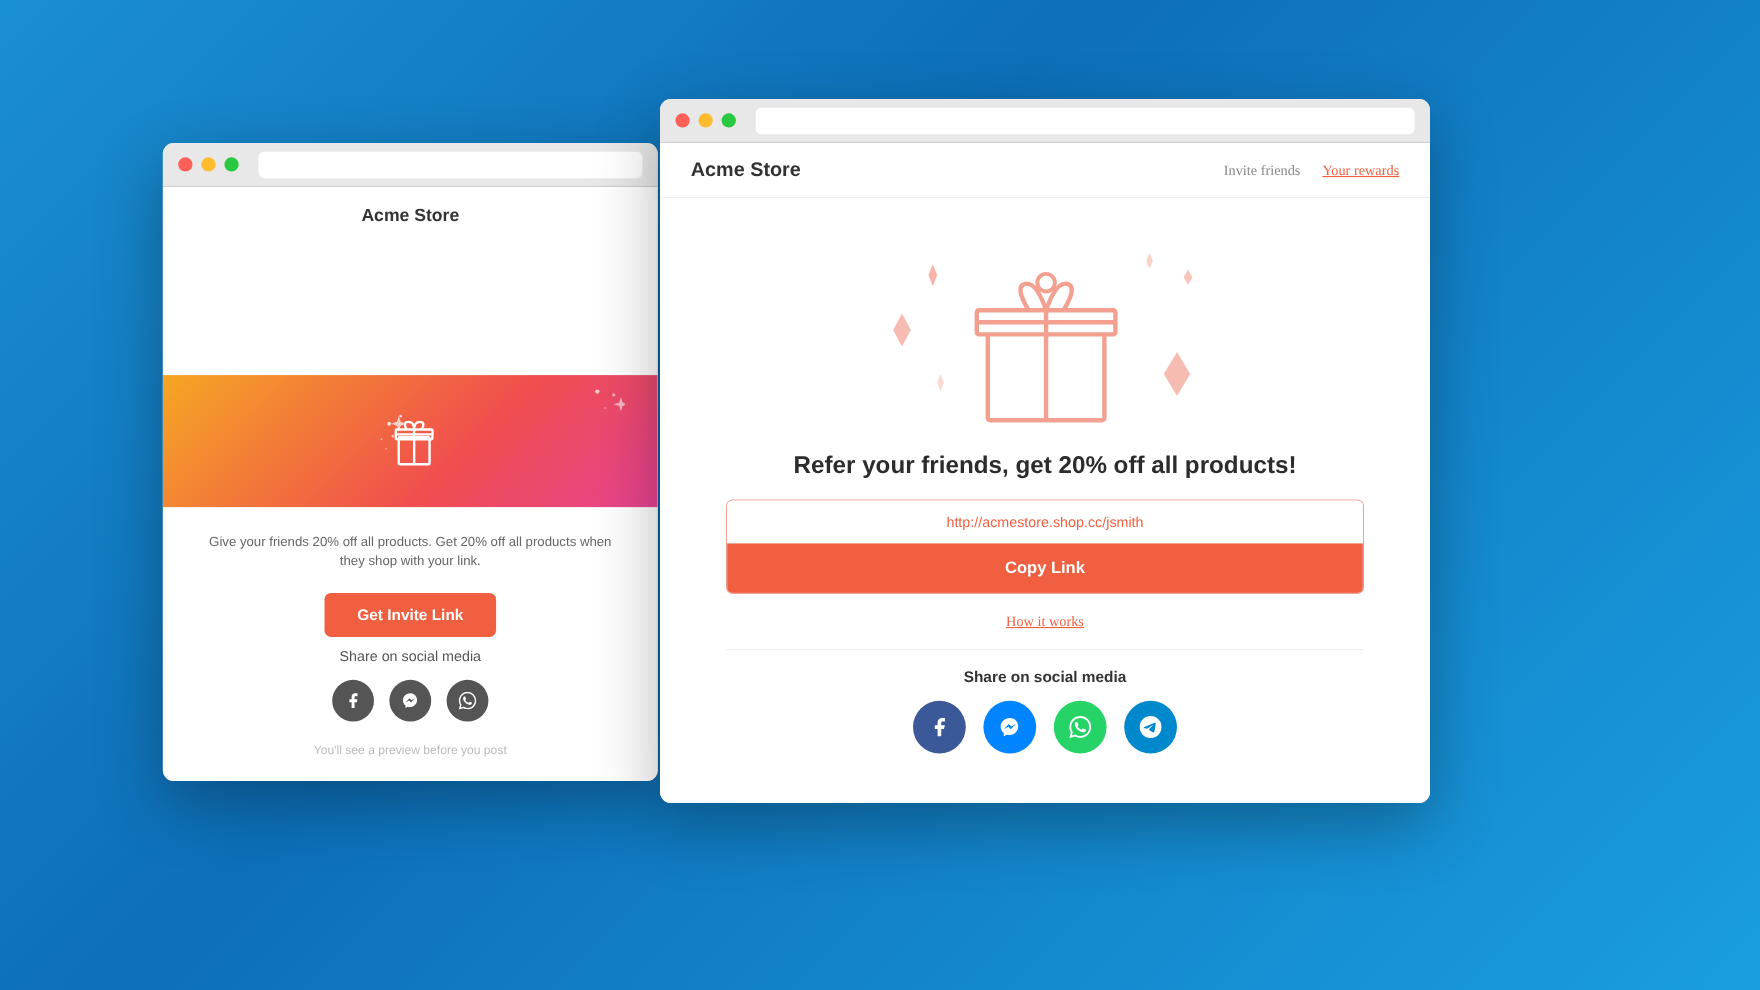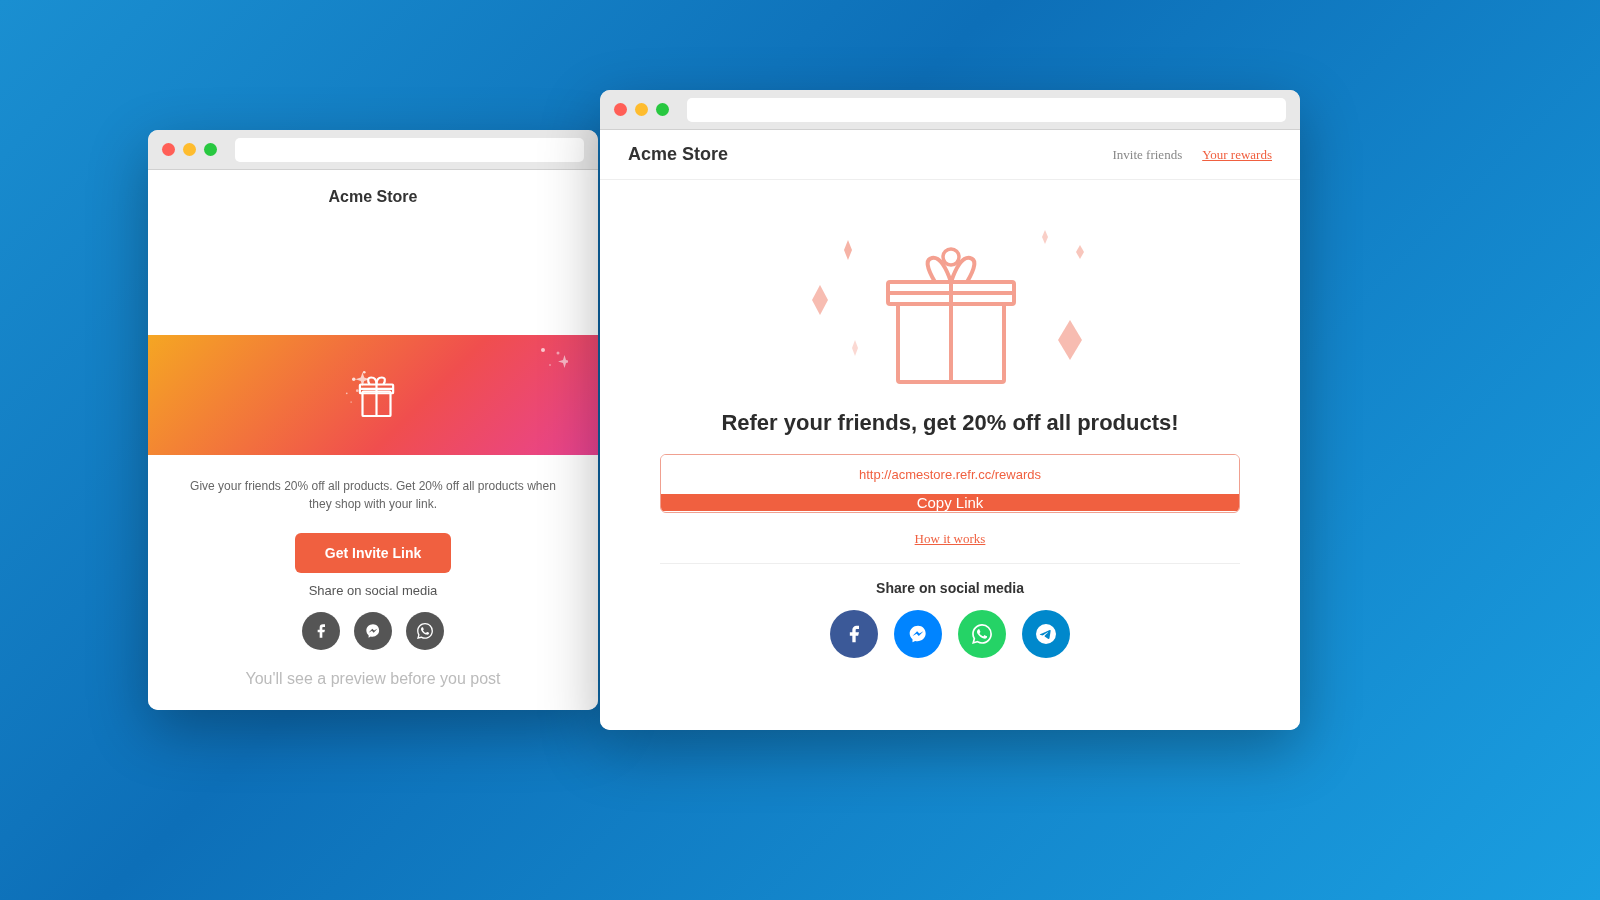--- a/index.html
+++ b/index.html
@@ -144,21 +144,21 @@
       border-radius: 50%;
       background: #555;
       display: flex;
       align-items: center;
       justify-content: center;
       color: #fff;
       font-size: 16px;
     }
 
     .back-preview-text {
-      font-size: 16px;
+      font-size: 11px;
       color: #bbb;
       margin-top: 12px;
     }
 
     
     .gift-icon-back {
       width: 70px;
       height: 70px;
     }
 
@@ -245,22 +245,23 @@
       color: #f06040;
       background: #fff;
       text-align: center;
     }
 
     .copy-link-btn {
       background: #f06040;
       color: #fff;
       border: none;
       width: 100%;
+      padding: 14px;
       font-size: 15px;
-      font-weight: 400;
+      font-weight: 700;
       cursor: pointer;
     }
 
     .front-desc-text {
       font-size: 13px;
       color: #666;
       line-height: 1.6;
       margin-bottom: 6px;
     }
 
@@ -432,21 +433,21 @@
 
           <circle cx="211" cy="57" r="8" stroke="#f4a090" stroke-width="3.5" fill="white"></circle>
         </svg>
       </div>
 
       
       <div class="front-main-title">Refer your friends, get 20% off all products!</div>
 
       
       <div class="referral-box">
-        <div class="referral-url">http://acmestore.refr.cc/rewards</div>
+        <div class="referral-url">http://acmestore.shop.cc/jsmith</div>
         <button class="copy-link-btn">Copy Link</button>
       </div>
 
       
       <a class="how-it-works-link">How it works</a>
 
       <div class="divider"></div>
 
       
       <div class="front-share-label">Share on social media</div>

